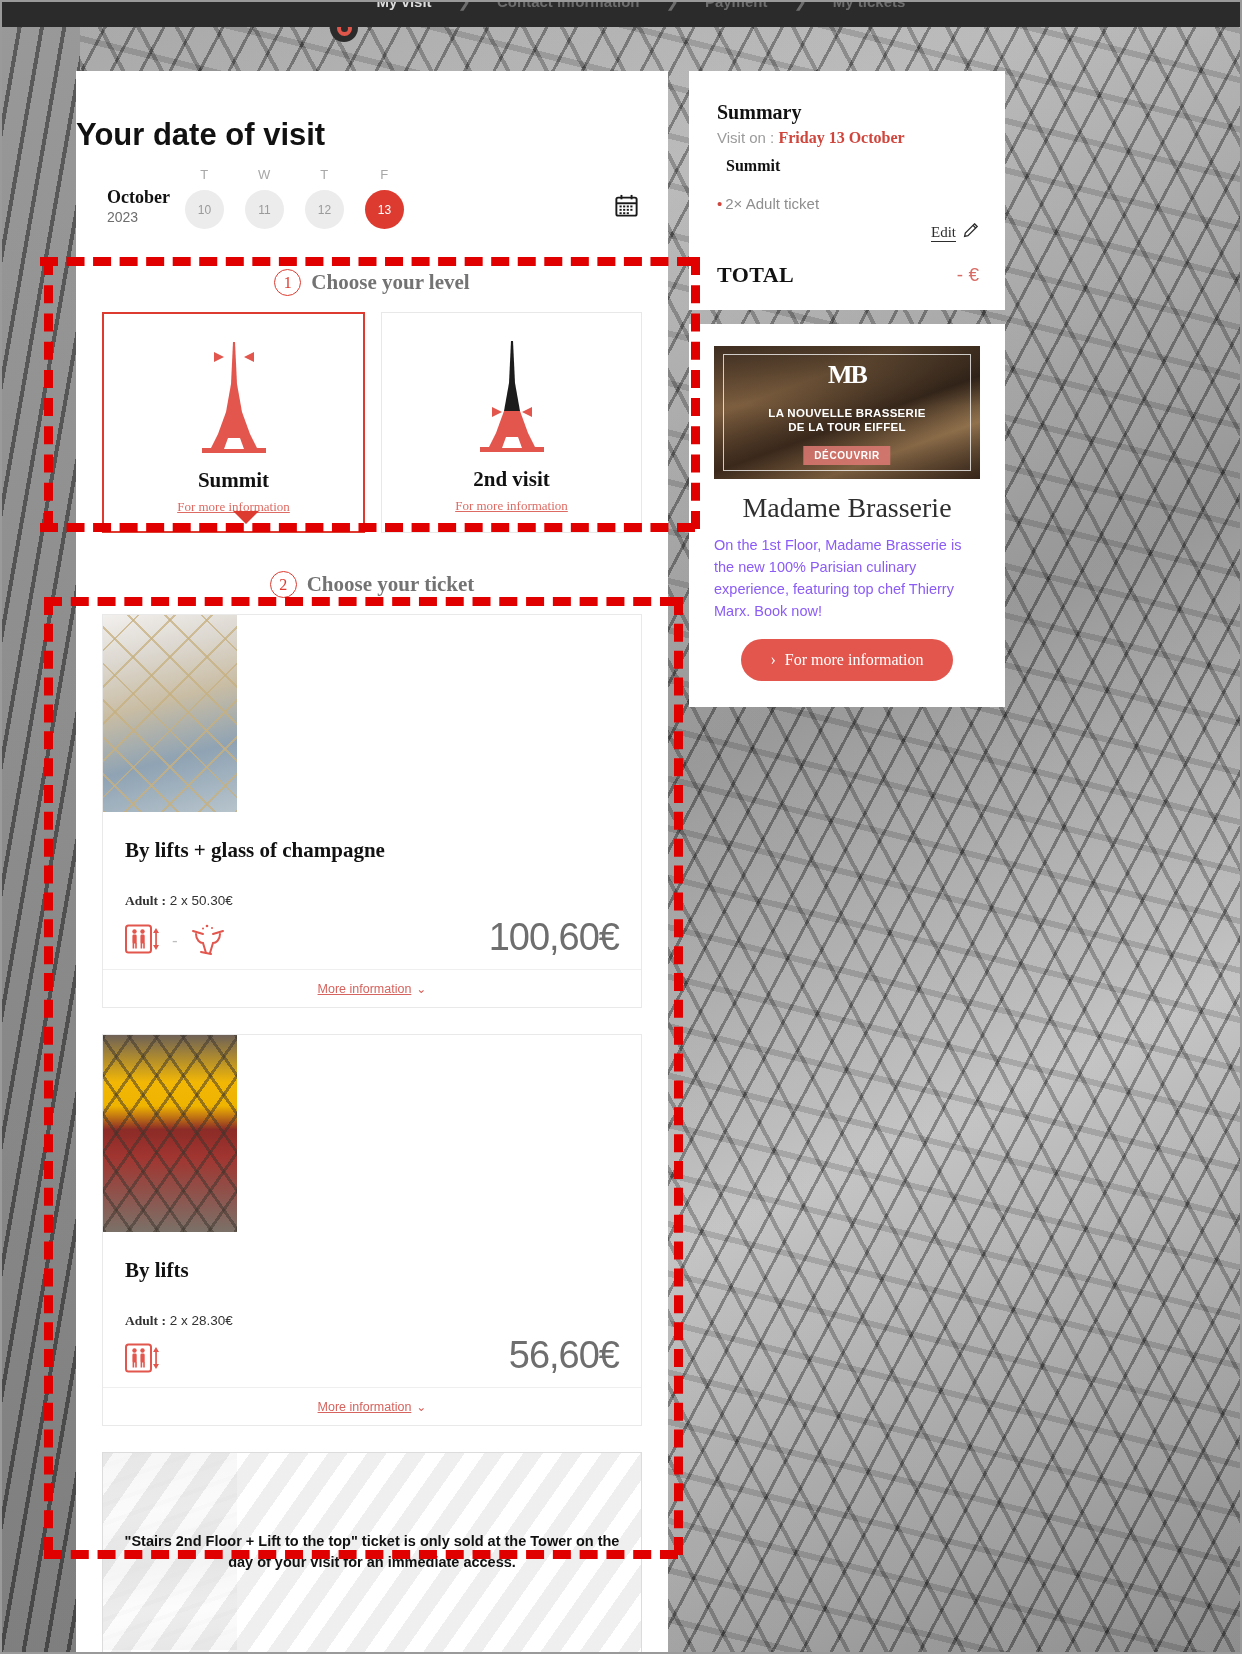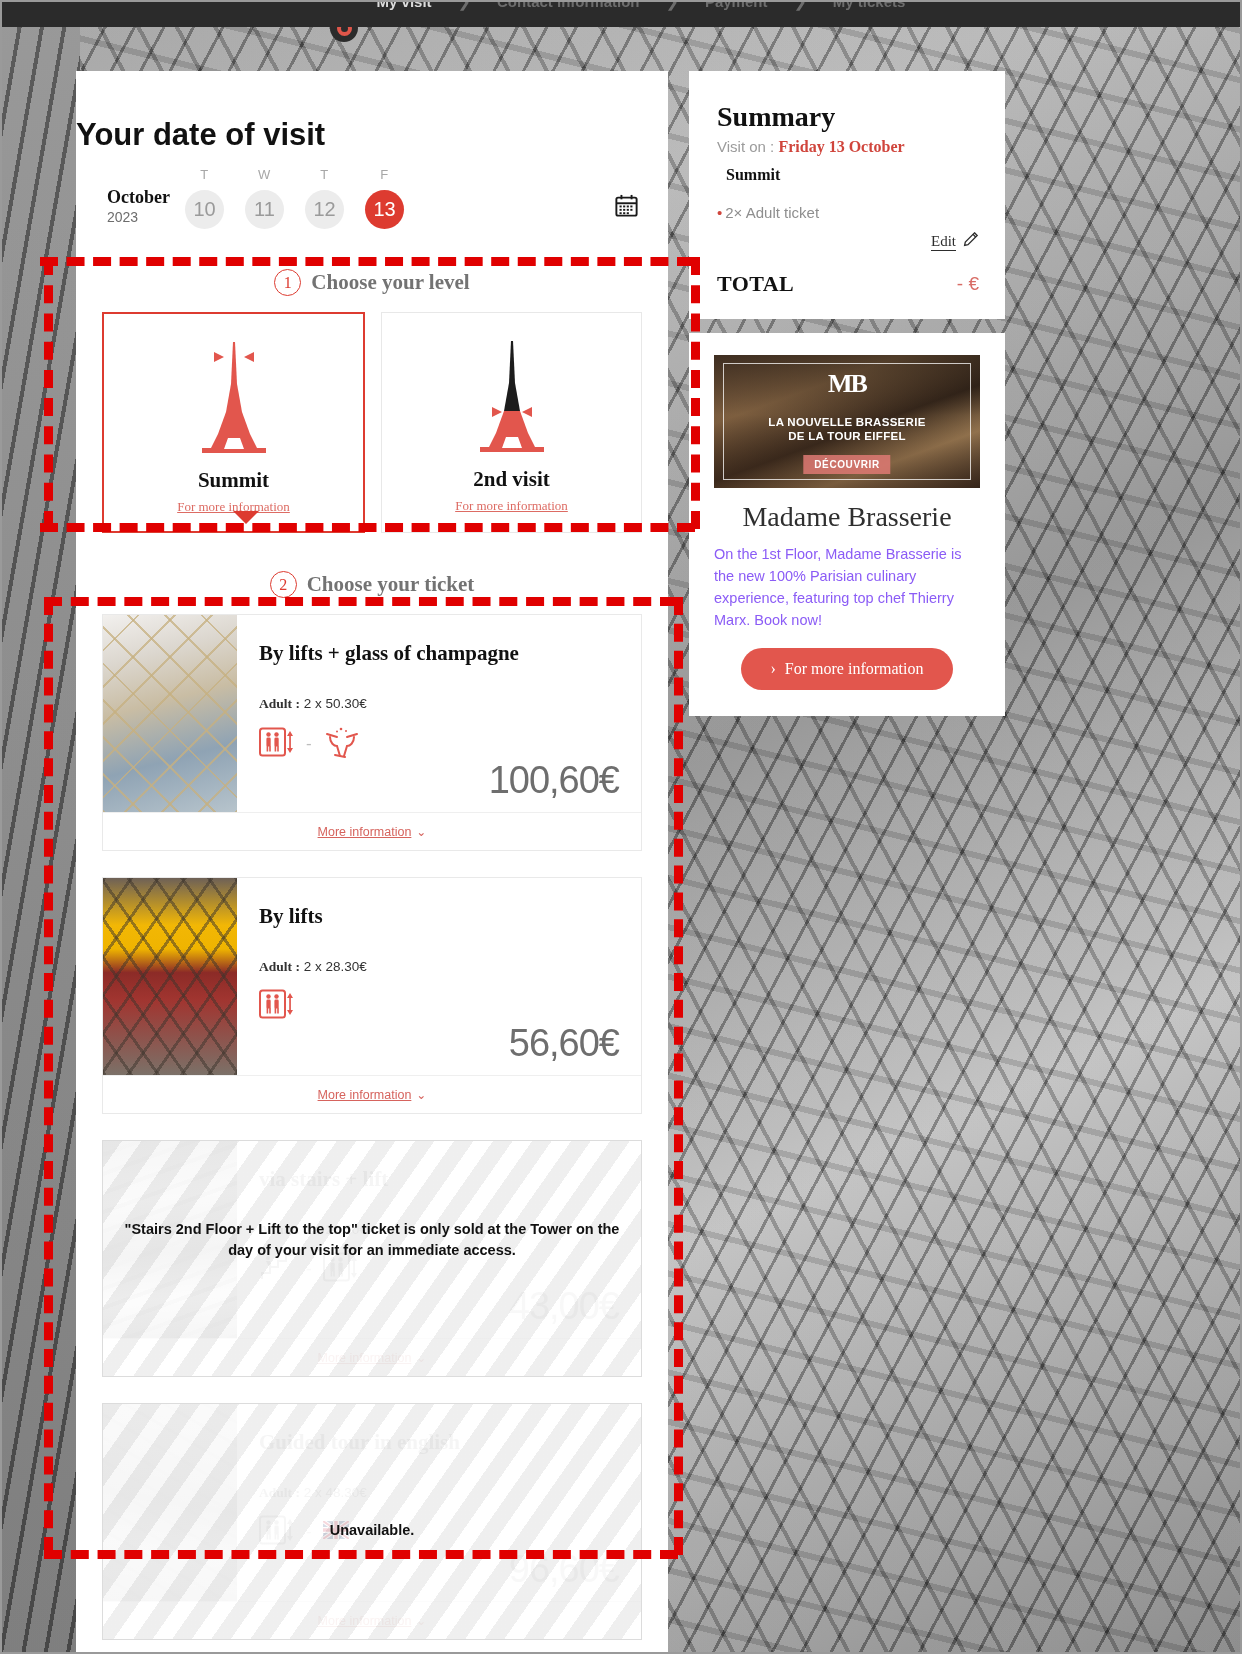--- a/index.html
+++ b/index.html
@@ -80,21 +80,21 @@
   }
   #date-row { display:flex; align-items:flex-end; padding:0 28px 22px 31px; }
   #month-block { width:74px; padding-bottom:4px; }
   #month-block .m { font-family:"Liberation Serif", serif; font-weight:700; font-size:18px; color:#111; }
   #month-block .y { font-size:14px; color:#6d6d6d; margin-top:1px; }
   #days { display:flex; gap:21px; margin-left:4px; }
   .day { width:39px; text-align:center; }
   .day .dow { font-size:13px; color:#a7a7a7; margin-bottom:8px; letter-spacing:.5px; }
   .day .num {
     width:39px; height:39px; border-radius:50%;
-    background:#ececec; color:#9a9a9a; font-size:20px;
+    background:#ececec; color:#9a9a9a; font-size:12px;
     display:flex; align-items:center; justify-content:center;
   }
   .day.sel .num { background:#dd3b30; color:#fff; }
   .day.sel .dow { color:#a7a7a7; }
   #cal-icon { margin-left:auto; padding-bottom:6px; }
 
   
   .step-head {
     display:flex; align-items:center; justify-content:center; gap:10px;
     padding:18px 0 16px;
@@ -132,21 +132,21 @@
     width:0;height:0; border-left:13px solid transparent;
     border-right:13px solid transparent; border-top:13px solid #dd3b30;
     z-index:30;
   }
 
   
   #tickets { padding:0 26px; }
   .ticket {
     border:1px solid #e9e9e9; background:#fff; margin-bottom:26px; position:relative;
   }
-  .ticket-main { display:flex; }
+  .ticket-main { display:flex;flex-direction:column; }
   .ticket-photo { width:134px; height:197px; flex:none; background-size:cover; background-position:center; }
   .ticket-body { flex:1; padding:26px 22px 10px 22px; position:relative; }
   .ticket-title {
     font-family:"Liberation Serif", serif; font-weight:700;
     font-size:21px; color:#111;
   }
   .ticket-price-line { font-size:13.5px; color:#333; margin-top:30px; }
   .ticket-price-line b { font-family:"Liberation Serif", serif; font-weight:700; }
   .ticket-icons { display:flex; align-items:center; gap:11px; margin-top:14px; }
   .ticket-total {
@@ -174,21 +174,21 @@
   }
   .overlay-msg {
     position:absolute; left:0; right:0; z-index:8;
     text-align:center; font-size:14.5px; font-weight:700; color:#111;
     line-height:1.42; padding:0 8px;
   }
 
   
   .panel { background:#fff; }
   #summary { padding:30px 26px 22px 28px; position:relative; }
-  #summary h2 { font-family:"Liberation Serif", serif; font-size:28px; color:#111; }
+  #summary h2 { font-family:"Liberation Serif", serif; font-size:20px; color:#111; }
   #summary .visit { font-size:15px; color:#9b9b9b; margin-top:5px; }
   #summary .visit b { font-family:"Liberation Serif", serif; color:#d0453c; font-size:16px; }
   #summary .level { font-family:"Liberation Serif", serif; font-weight:700; font-size:16px; color:#111; margin:10px 0 0 9px; }
   #summary .item { font-size:15px; color:#8e8e8e; margin-top:20px; }
   #summary .item .bullet { color:#d0453c; margin-right:3px; }
   #edit-row { display:flex; align-items:center; justify-content:flex-end; gap:7px; margin-top:10px; }
   #edit-row .edit-label {
     font-family:"Liberation Serif", serif; font-size:15px;
     color:#2d2d2d; text-decoration:underline; text-underline-offset:4px;
   }

